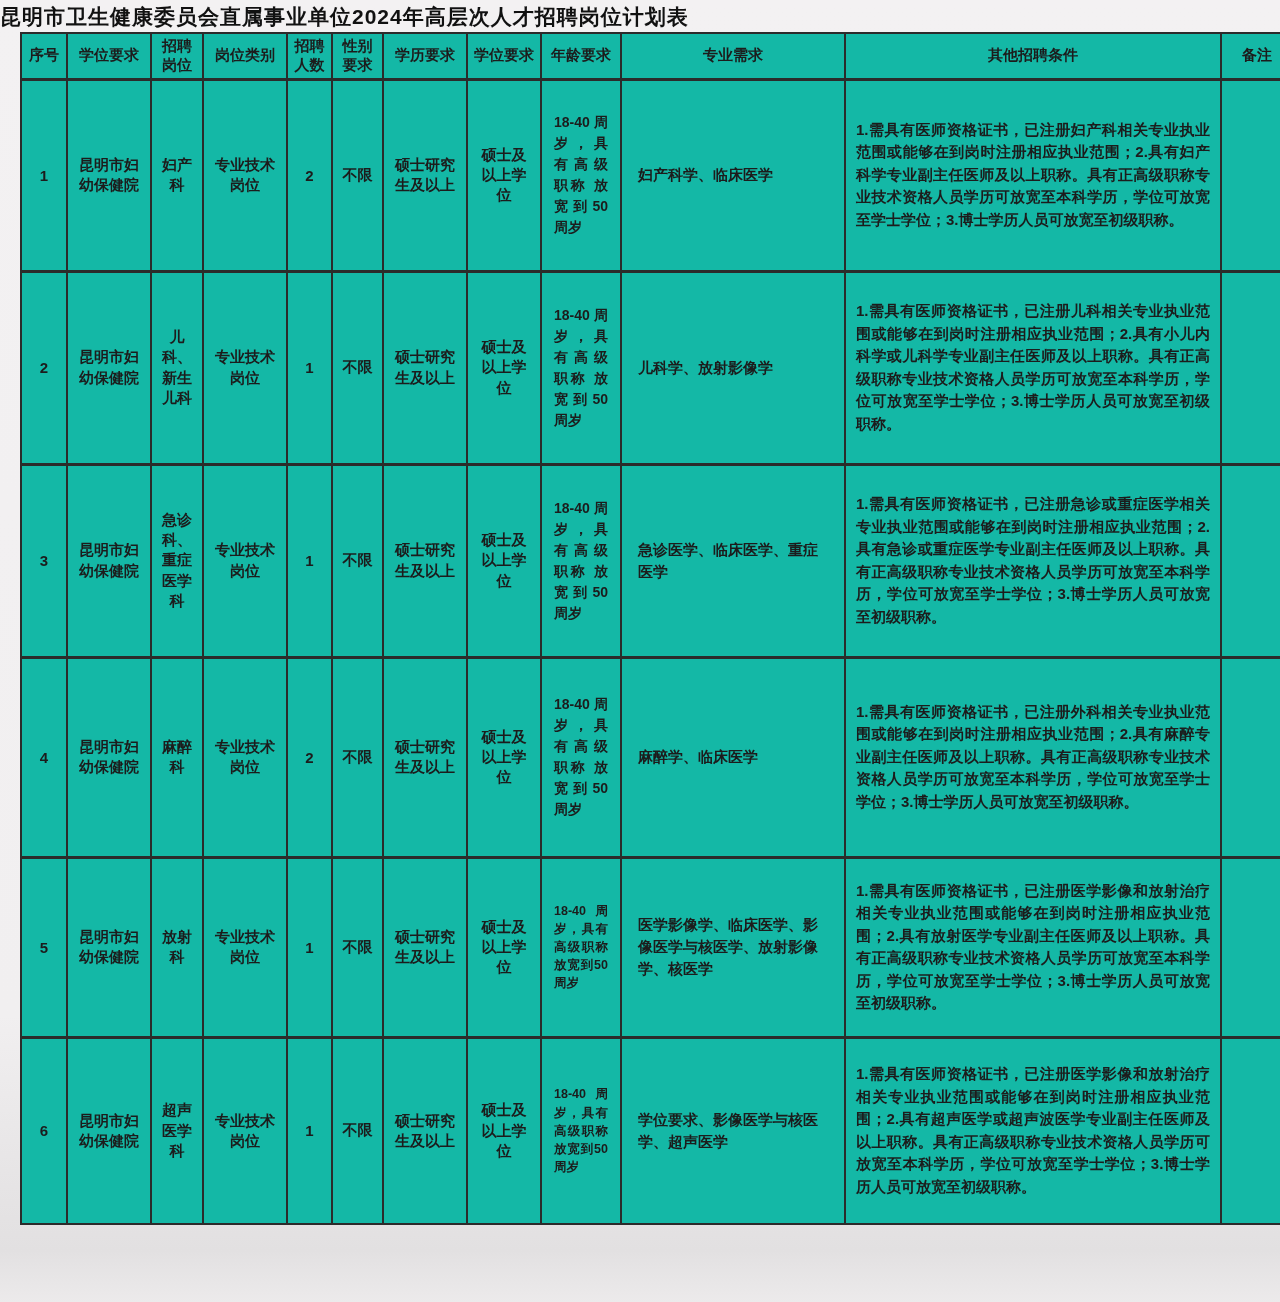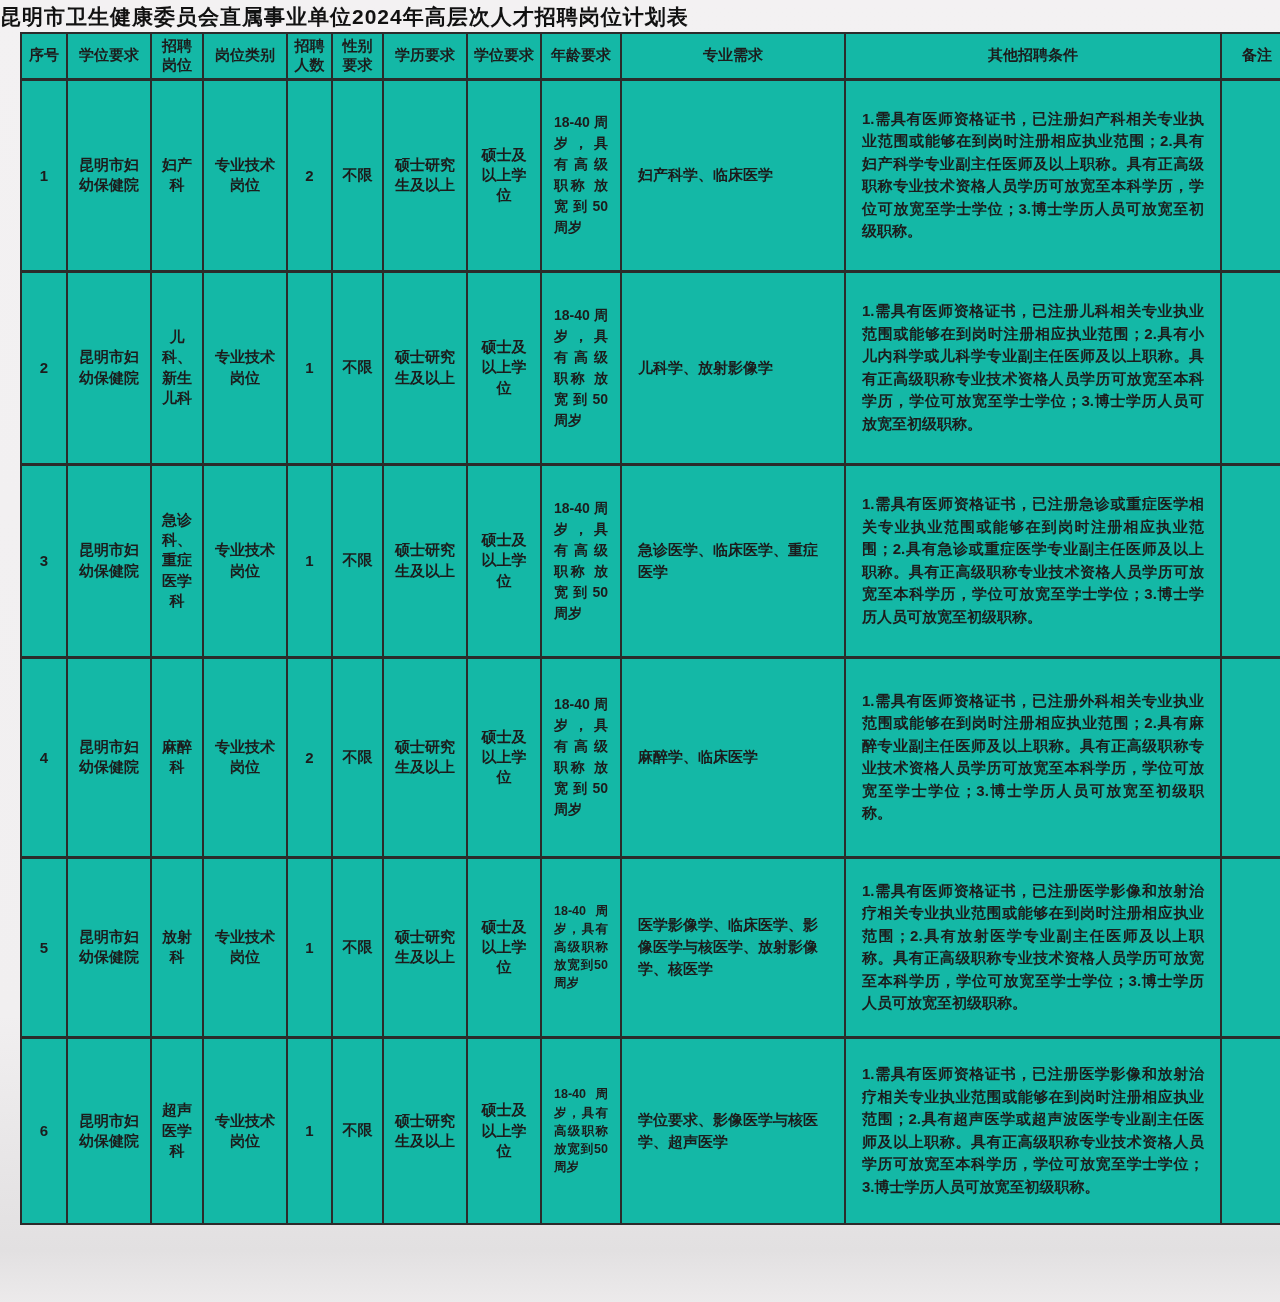--- a/index.html
+++ b/index.html
@@ -64,21 +64,21 @@
   tr.age-lg td.c-age { font-size: 14px; }
   tr.age-sm td.c-age { font-size: 12.5px; line-height: 1.45; }
   td.c-major {
     text-align: left;
     padding: 3px 16px;
     line-height: 1.45;
   }
   td.c-other {
     text-align: justify;
     text-justify: inter-ideograph;
-    padding: 4px 16px;
+    padding: 4px 10px;
     line-height: 1.5;
     font-size: 15px;
   }
   td.c-total-label, td.c-total-value { font-weight: 600; font-size: 16px; }
 </style>
 </head>
 <body>
 
 <div class="page">
   <div class="title">昆明市卫生健康委员会直属事业单位2024年高层次人才招聘岗位计划表</div>

